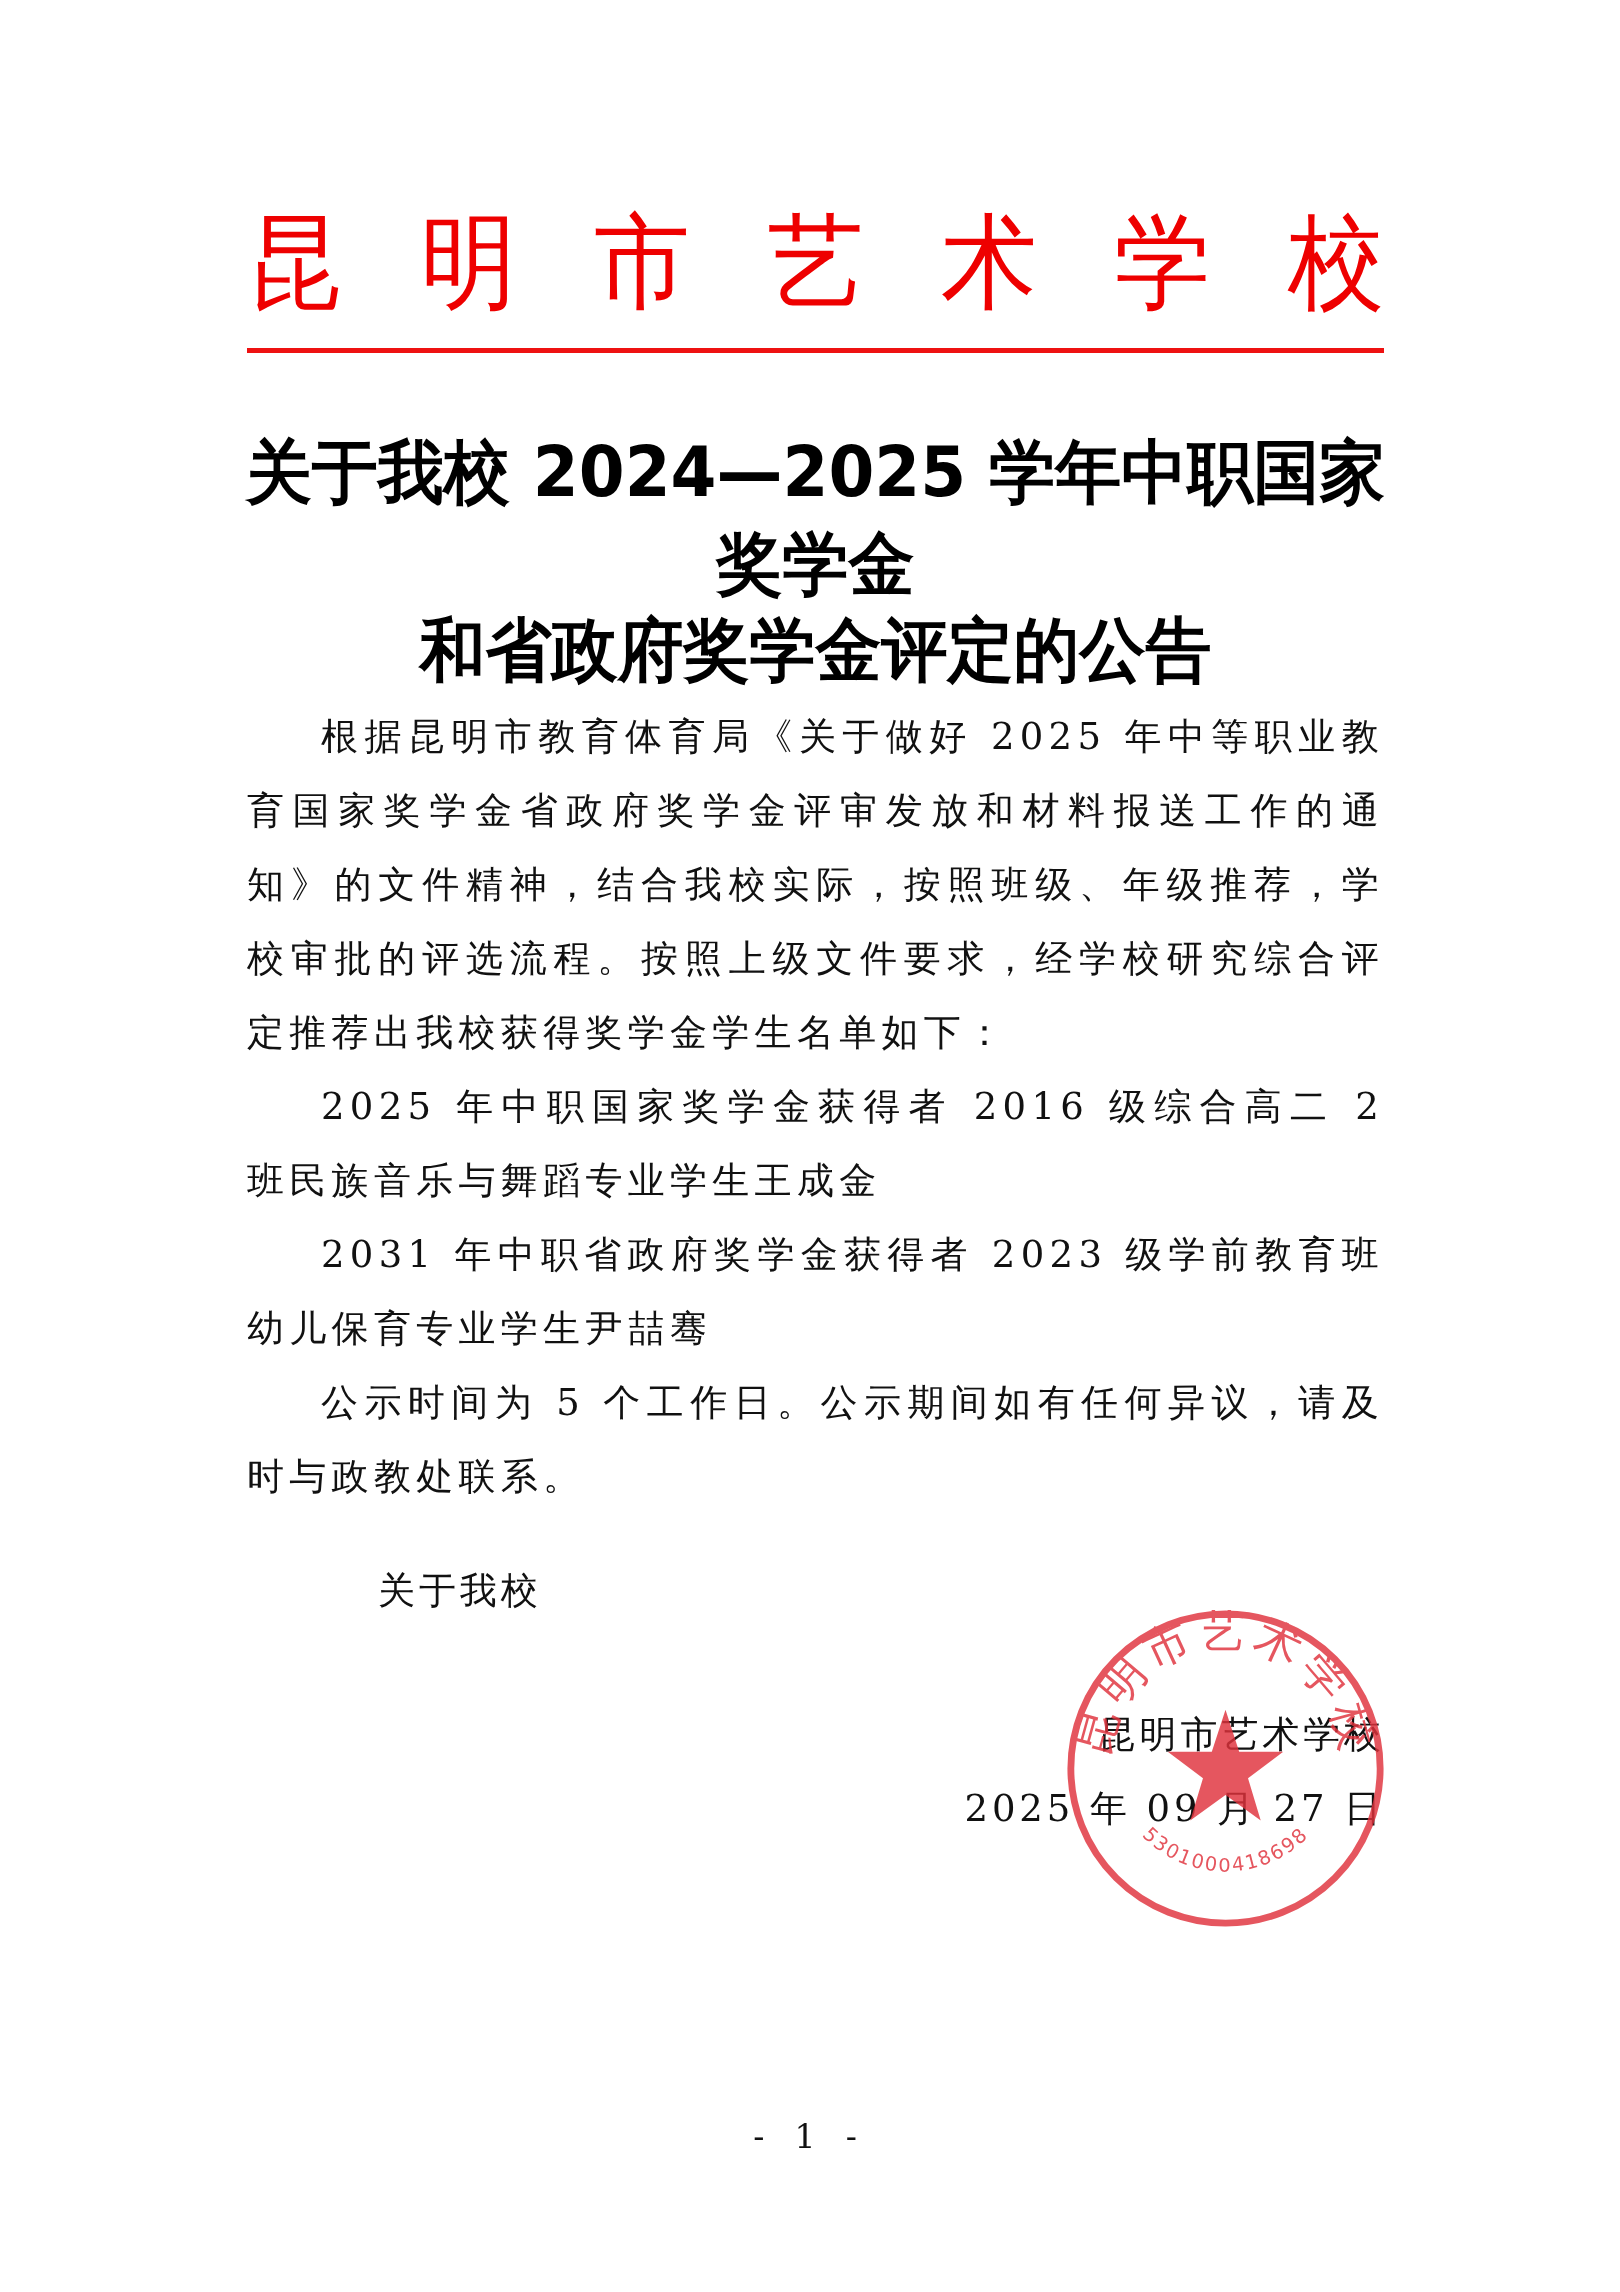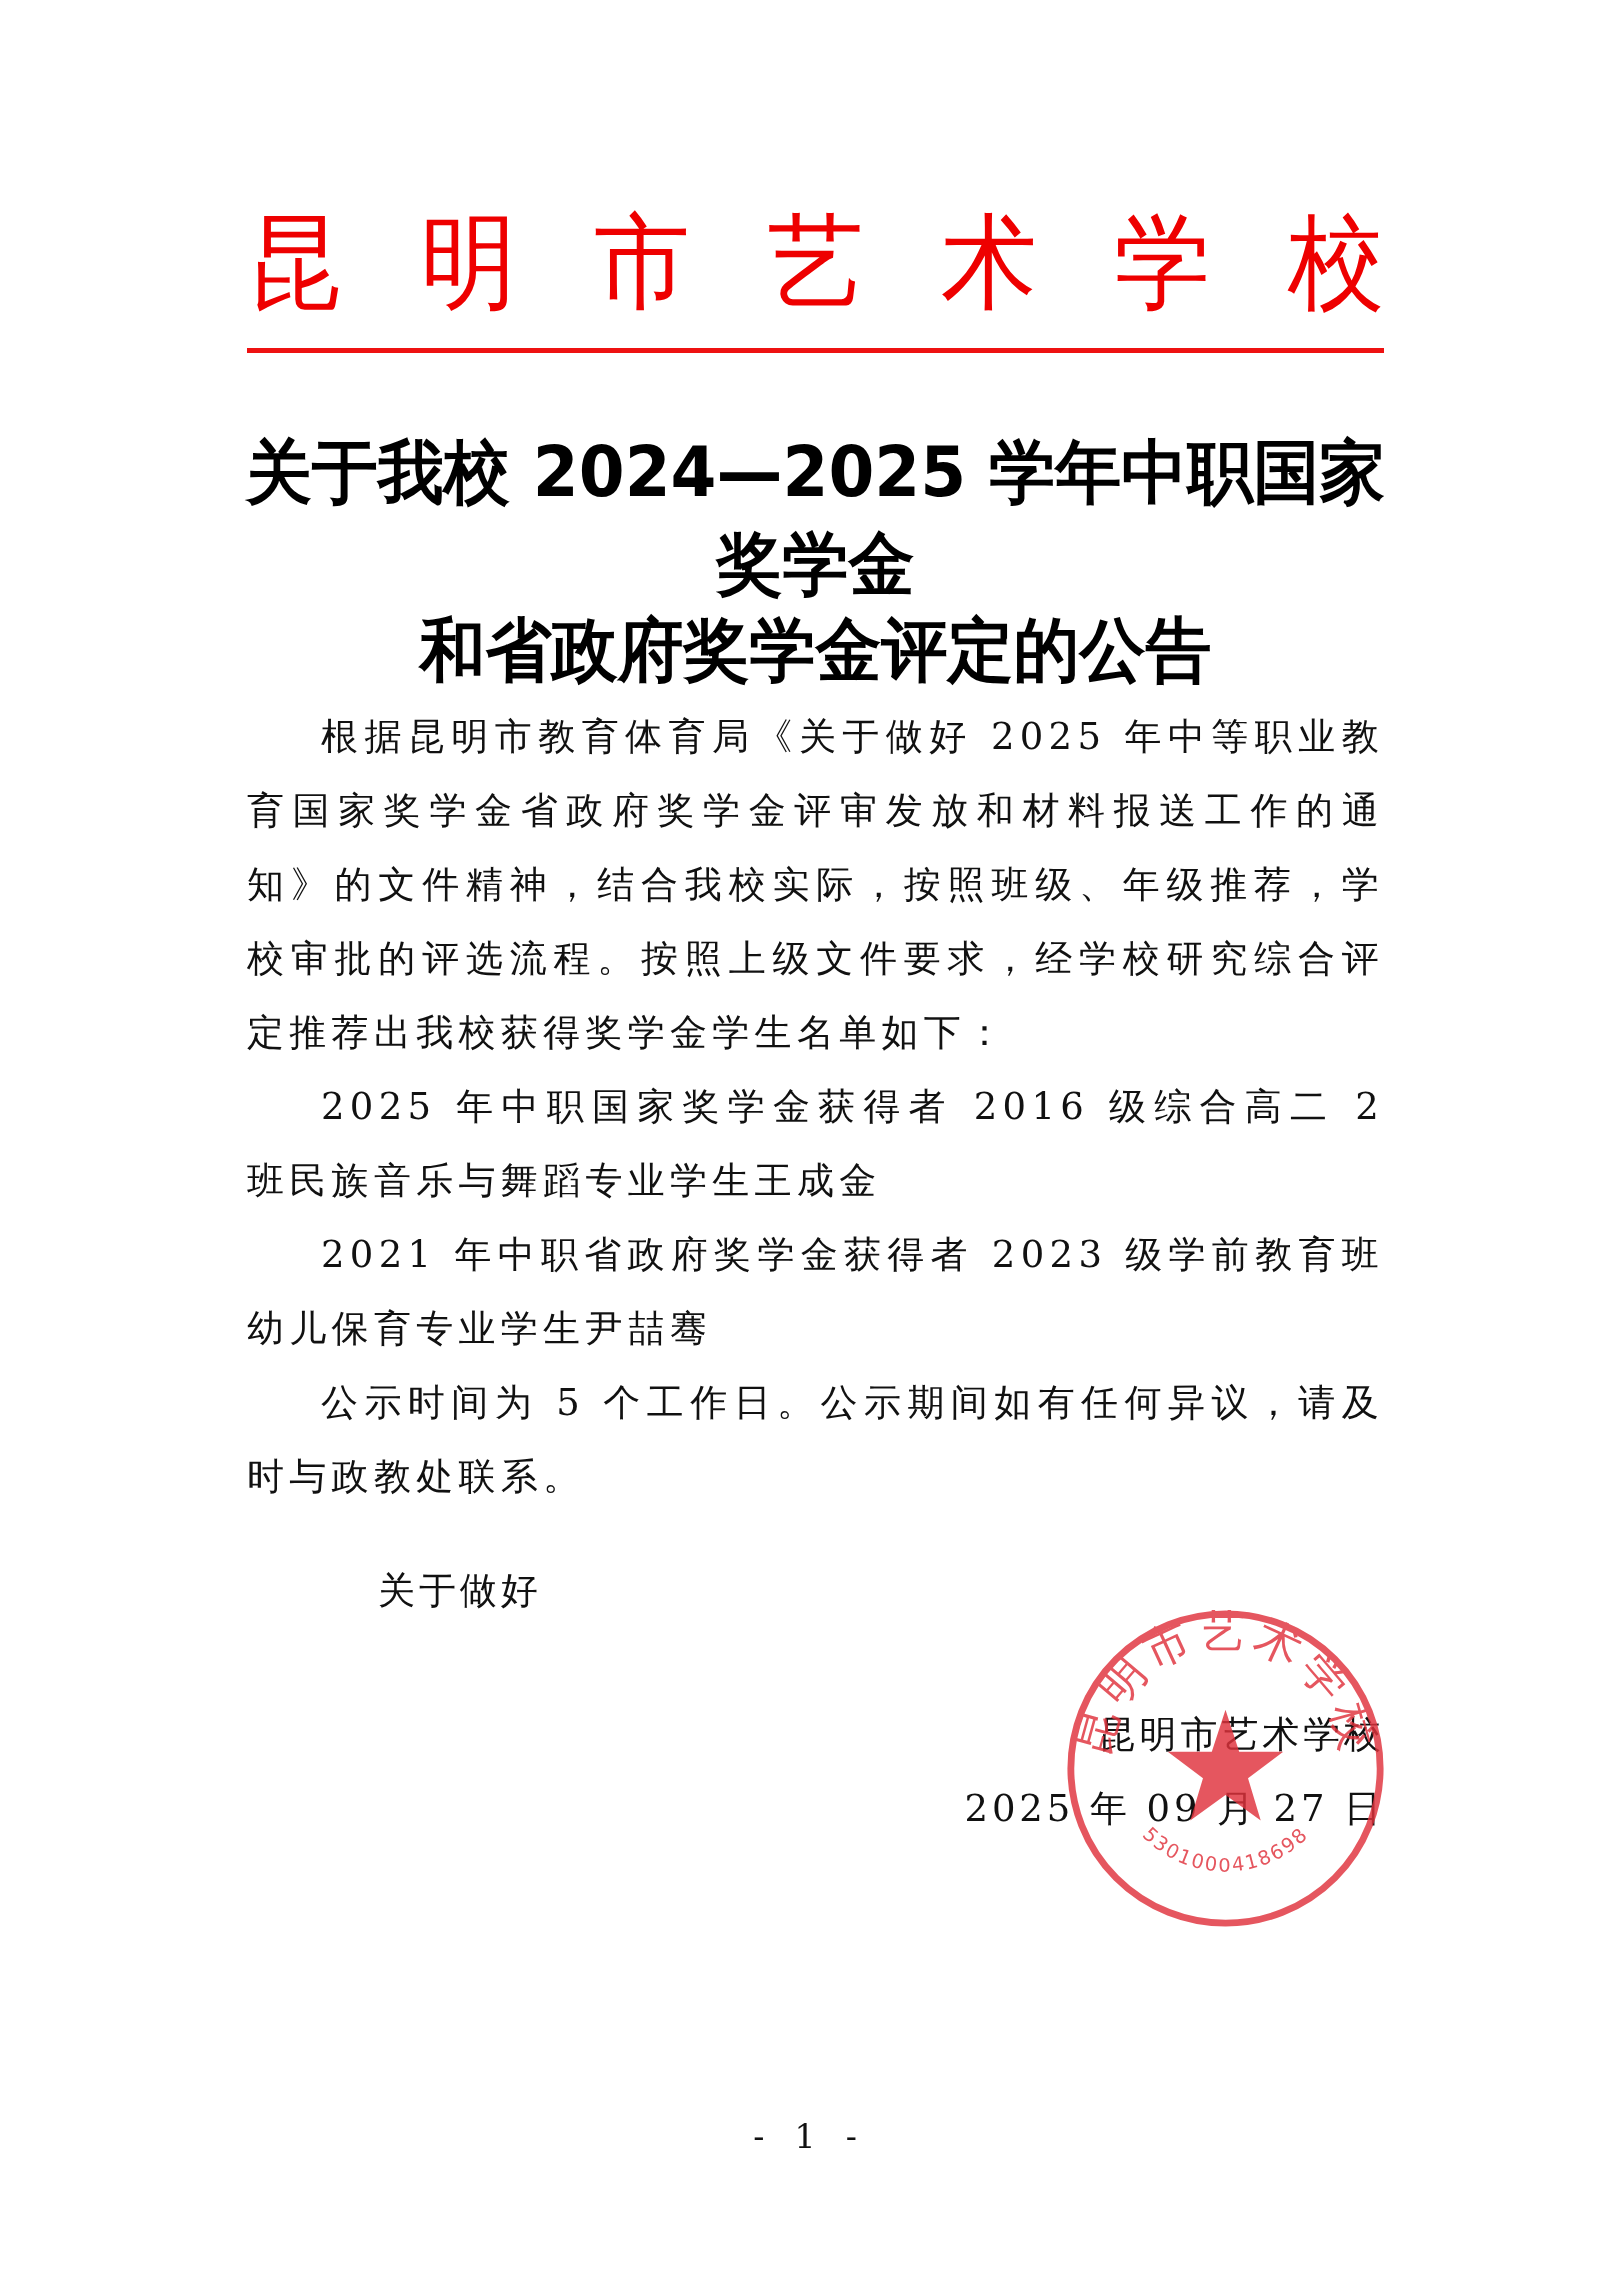--- a/index.html
+++ b/index.html
@@ -127,25 +127,25 @@
 <div class="red-rule"></div>
 
 <div class="doc-title">
   <div>关于我校 2024—2025 学年中职国家奖学金</div>
   <div>和省政府奖学金评定的公告</div>
 </div>
 
 <div class="body-text">
   <p>根据昆明市教育体育局《关于做好 2025 年中等职业教育国家奖学金省政府奖学金评审发放和材料报送工作的通知》的文件精神，结合我校实际，按照班级、年级推荐，学校审批的评选流程。按照上级文件要求，经学校研究综合评定推荐出我校获得奖学金学生名单如下：</p>
   <p>2025 年中职国家奖学金获得者 2016 级综合高二 2 班民族音乐与舞蹈专业学生王成金</p>
-  <p>2021 年中职省政府奖学金获得者 2023 级学前教育班幼儿保育专业学生尹喆骞</p>
+  <p>2031 年中职省政府奖学金获得者 2023 级学前教育班幼儿保育专业学生尹喆骞</p>
   <p>公示时间为 5 个工作日。公示期间如有任何异议，请及时与政教处联系。</p>
 </div>
 
-<div class="closing">关于做好</div>
+<div class="closing">关于我校</div>
 
 <div class="signature">
   <div>昆明市艺术学校</div>
   <div>2025 年 09 月 27 日</div>
 </div>
 
 <svg class="seal" viewBox="0 0 330 330" xmlns="http://www.w3.org/2000/svg">
   <defs>
     <path id="sealArcTop" d="M 50 195 A 120 120 0 1 1 280 195"></path>
     <path id="sealArcBottom" d="M 65 215 A 118 118 0 0 0 265 215"></path>

